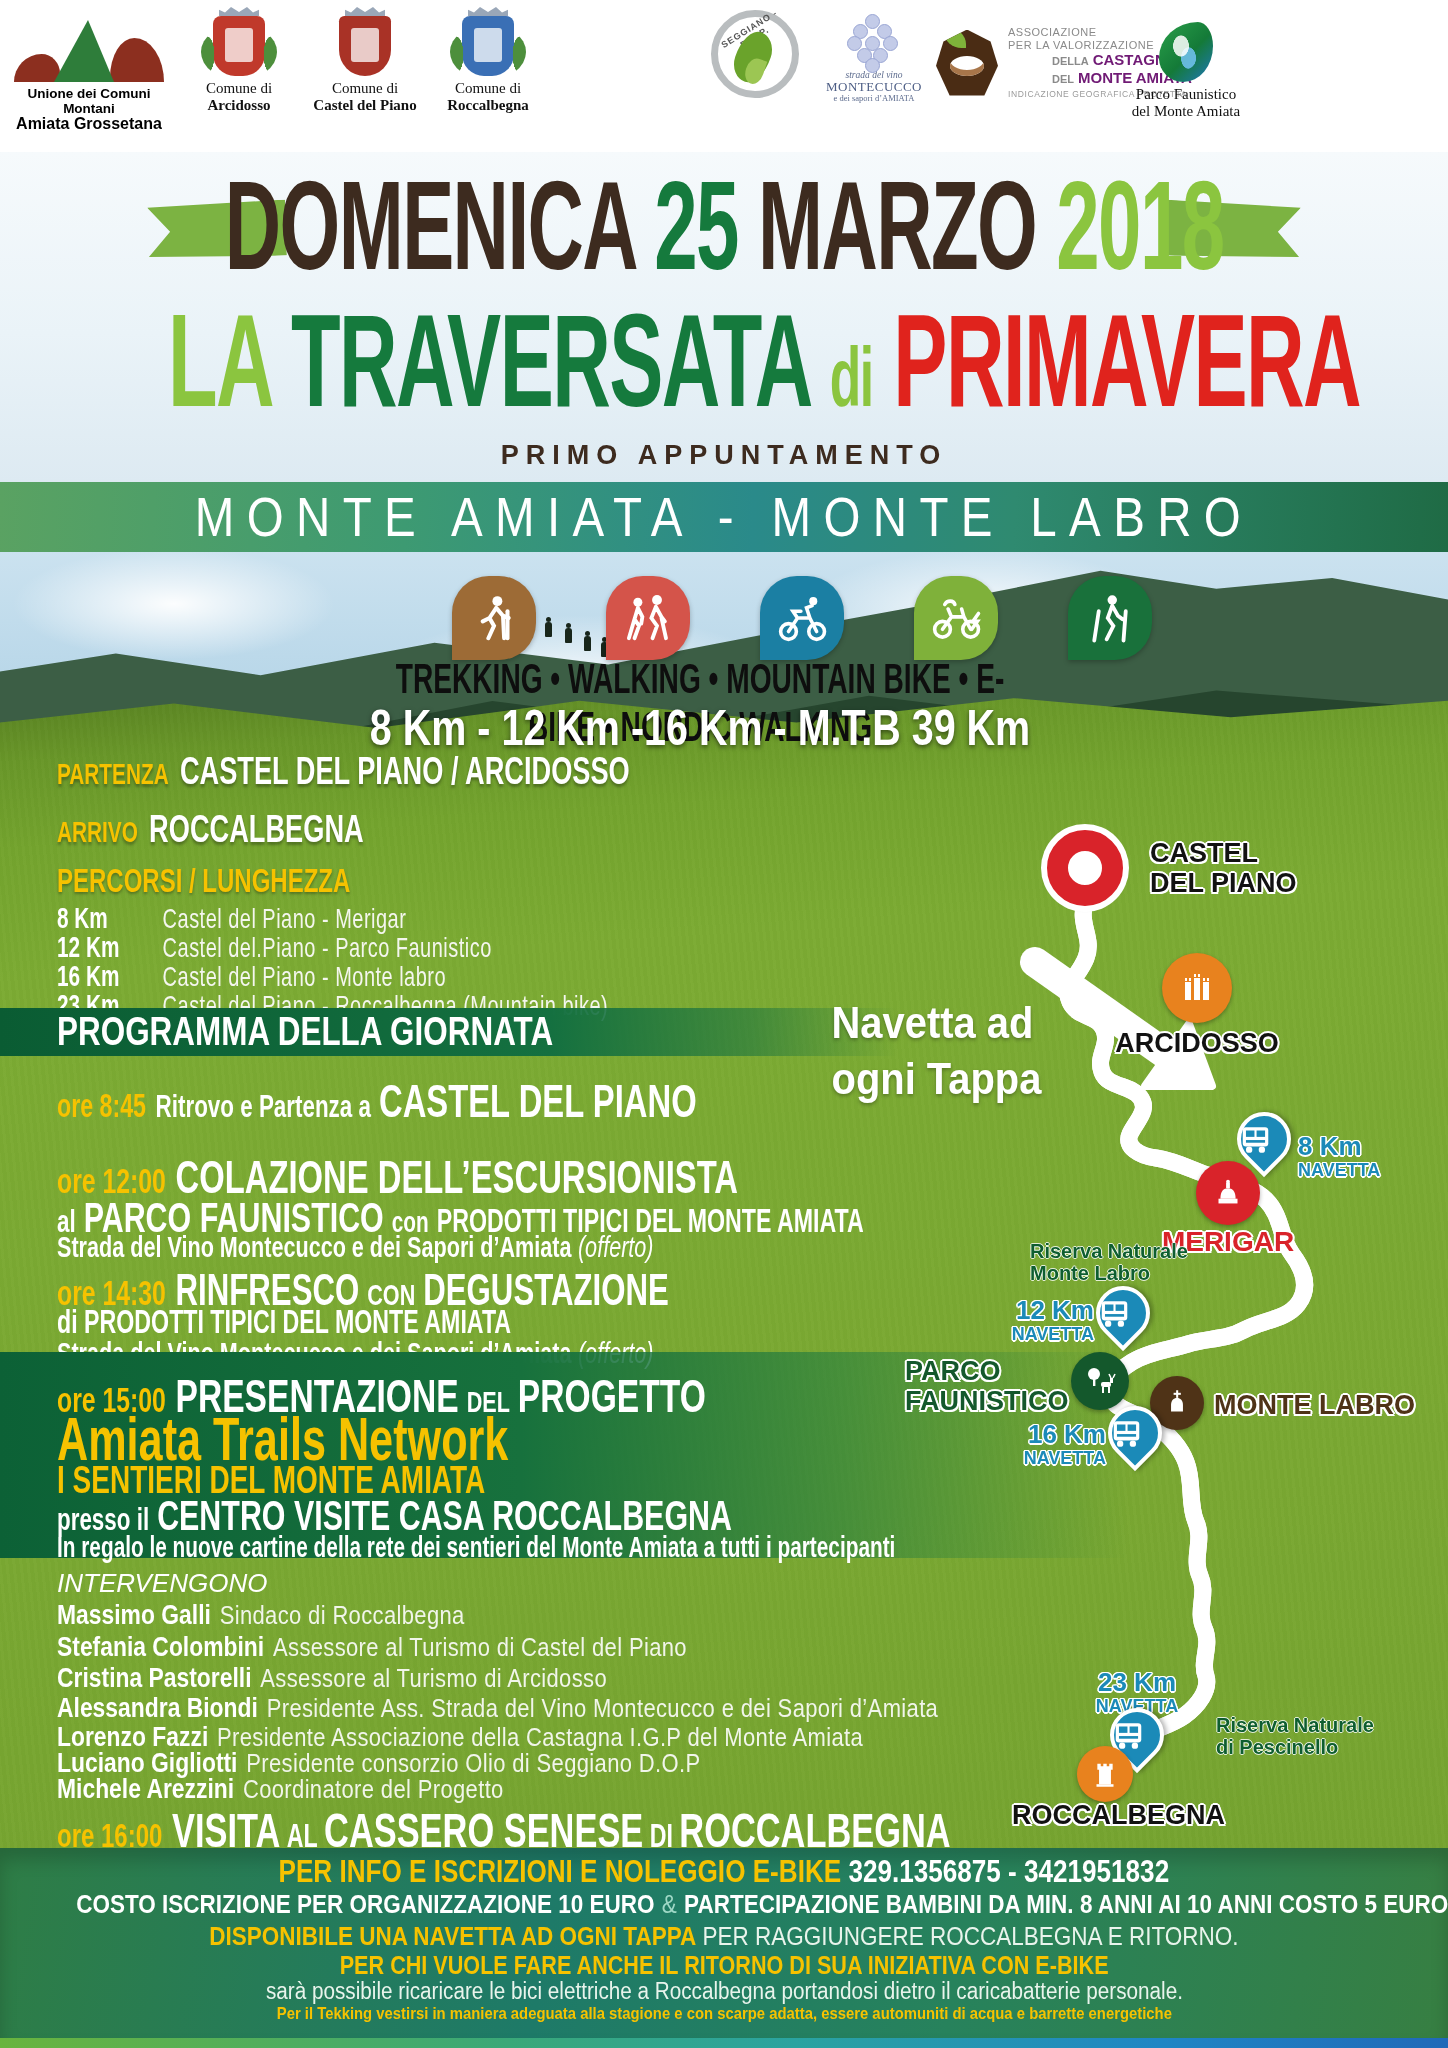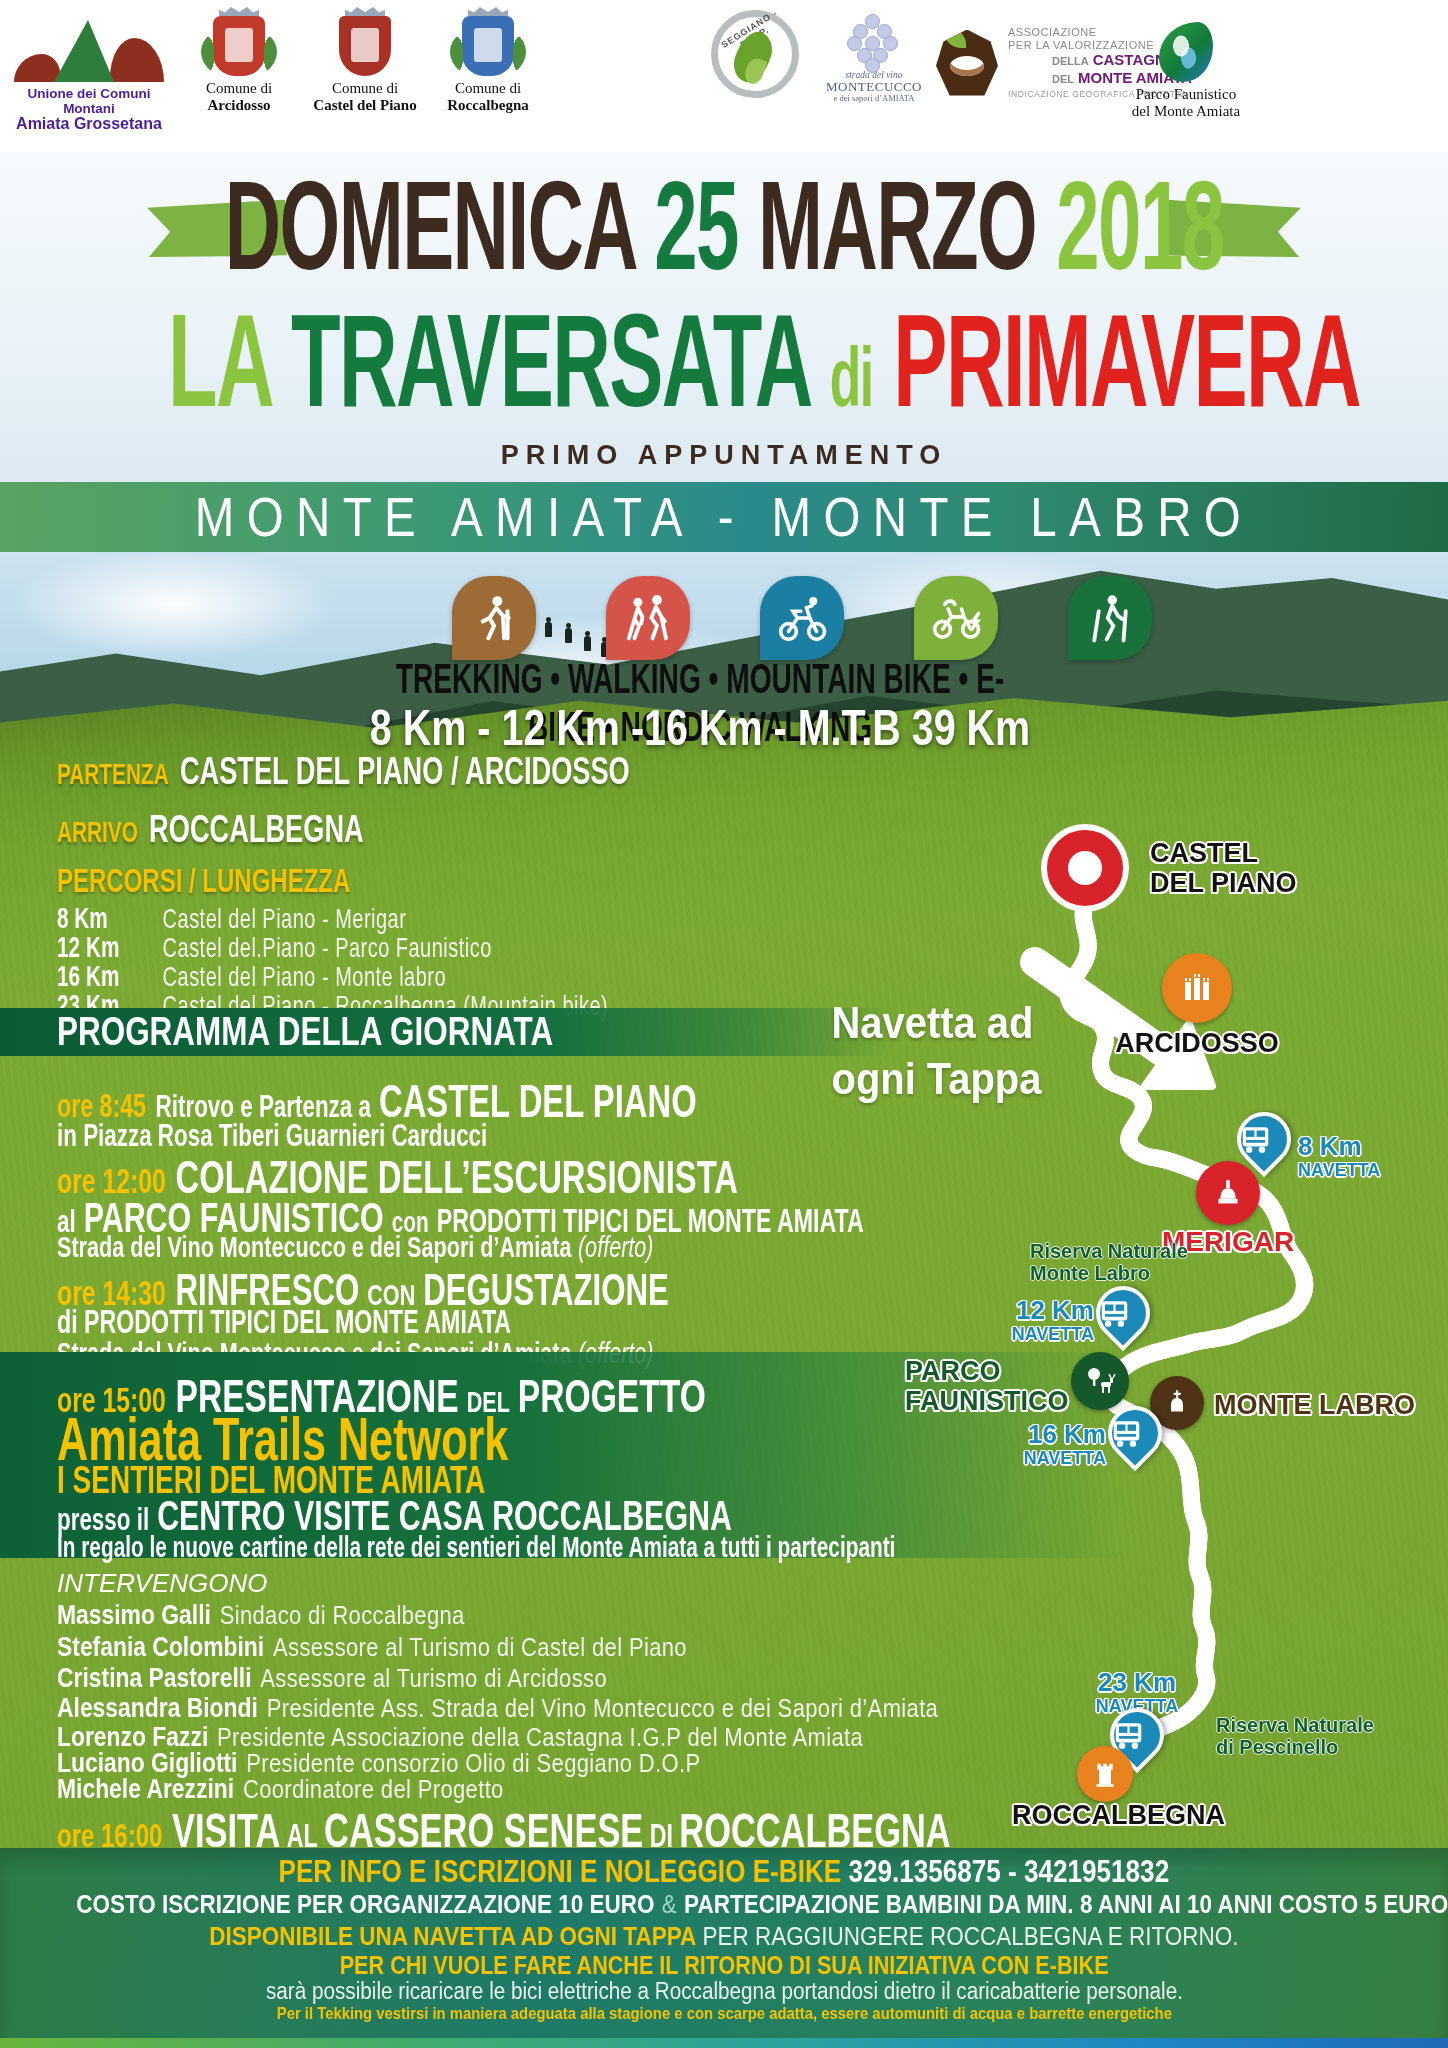--- a/index.html
+++ b/index.html
@@ -27,21 +27,21 @@
     clip-path:polygon(0 2.4%,12% 1%,26% 2.8%,40% .8%,55% 2.4%,70% .6%,85% 2%,100% .8%,100% 100%,0 100%);}
   .grass::after{content:"";position:absolute;inset:0;opacity:.25;
     background:repeating-linear-gradient(84deg,rgba(255,255,255,.05) 0 3px,rgba(0,0,0,.06) 3px 7px);}
   .hikers{position:absolute;left:468px;top:594px;width:160px;height:76px;}
   .hk{position:absolute;width:7px;height:15px;background:#18261b;border-radius:3px 3px 1px 1px;}
   .hk::after{content:"";position:absolute;left:1px;top:-5px;width:5px;height:5px;border-radius:50%;background:#18261b;}
 
   
   .logo{position:absolute;text-align:center;}
   .cap-s{font-family:"Liberation Serif",serif;font-size:15px;color:#111;line-height:17px;}
-  .cap-b{font-size:13.5px;font-weight:bold;color:#4c1d95;line-height:15px;}
+  .cap-b{font-size:13.5px;font-weight:bold;color:#000000;line-height:15px;}
   .mountain{position:relative;width:150px;height:66px;margin:0 auto;}
   .mtri{position:absolute;left:40px;top:0;width:0;height:0;border-left:34px solid transparent;border-right:26px solid transparent;border-bottom:62px solid #2e7d3a;}
   .mred1{position:absolute;left:0px;top:34px;width:46px;height:28px;background:#8c2f1f;border-radius:60% 40% 0 0/100% 70% 0 0;}
   .mred2{position:absolute;left:96px;top:18px;width:54px;height:44px;background:#8c2f1f;border-radius:45% 55% 0 0/90% 100% 0 0;}
   .crest{position:relative;width:52px;height:60px;margin:0 auto 4px;border-radius:8px 8px 22px 22px;}
   .crest::before{content:"";position:absolute;left:6px;right:6px;top:-9px;height:9px;background:#9aa7b8;border-radius:3px 3px 0 0;
     clip-path:polygon(0 100%,0 30%,15% 60%,30% 0,50% 55%,70% 0,85% 60%,100% 30%,100% 100%);}
   .crest::after{content:"";position:absolute;left:12px;top:12px;right:12px;bottom:14px;background:rgba(255,255,255,.75);border-radius:3px;}
   .leaves{position:absolute;left:-12px;top:8px;width:76px;height:56px;border-radius:50%;
     background:radial-gradient(ellipse 12px 30px at 8% 55%,#4d8f3c 60%,transparent 62%),
@@ -334,23 +334,20 @@
       </div>
   </div>
 
   <div class="program-band">
     <span class="lx">PROGRAMMA DELLA GIORNATA</span>
   </div>
 
   <div class="sched" style="top:1078px;">
     <span class="lx"><span class="tm">ore 8:45</span><span class="md">Ritrovo e Partenza a</span><span class="bg">CASTEL DEL PIANO</span></span>
   </div>
-  <div class="sched" style="top:1120px;">
-    <span class="lx"><span class="bd">in Piazza Rosa Tiberi Guarnieri Carducci</span></span>
-  </div>
 
   <div class="sched" style="top:1154px;">
     <span class="lx"><span class="tm" style="font-size:31px">ore 12:00</span><span class="bg">COLAZIONE DELL’ESCURSIONISTA</span></span>
   </div>
   <div class="sched" style="top:1196px;">
     <span class="lx"><span class="md">al</span><span class="bg" style="font-size:38px">PARCO FAUNISTICO</span><span class="md" style="margin-left:10px;font-size:26px">con</span><span class="bd" style="font-size:29px">PRODOTTI TIPICI DEL MONTE AMIATA</span></span>
   </div>
   <div class="sched" style="top:1232px;">
     <span class="lx"><span class="bd" style="font-size:27px">Strada del Vino Montecucco e dei Sapori d’Amiata</span><span class="it">(offerto)</span></span>
   </div>

